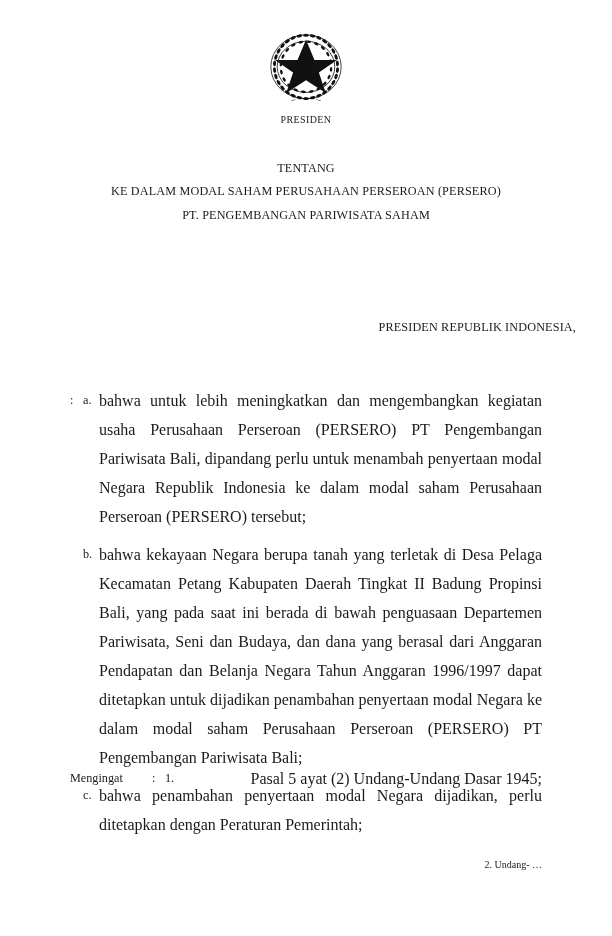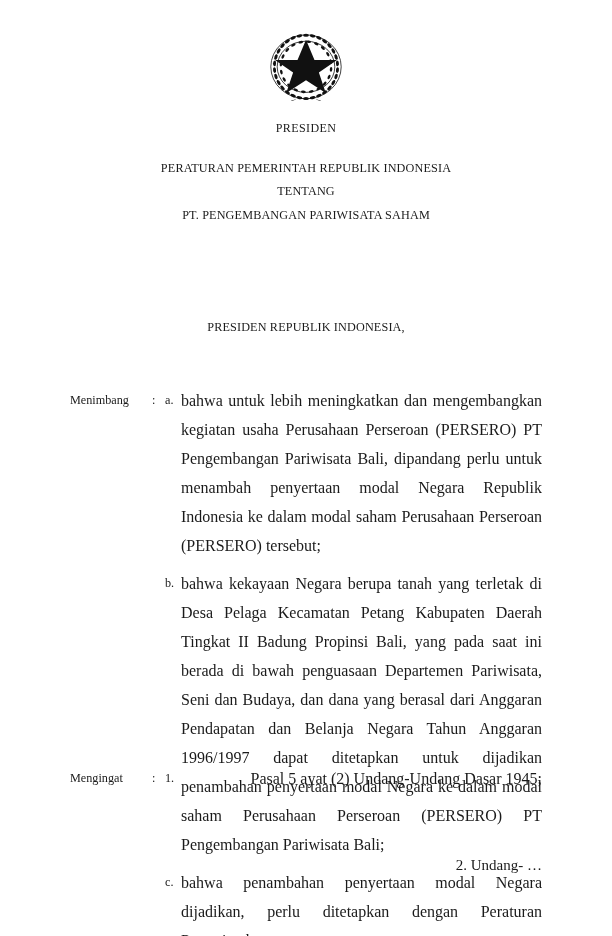--- a/index.html
+++ b/index.html
@@ -24,22 +24,22 @@
     width: 612px;
     text-align: center;
   }
   .emblem-mark {
     width: 96px;
     height: 80px;
     margin: 0 auto;
     display: block;
   }
   .emblem-caption {
-    margin-top: 12px;
-    font-size: 12px;
+    margin-top: 4px;
+    font-size: 10px;
     line-height: 12px;
     letter-spacing: 0.4px;
     color: #1a1a1a;
   }
   .emblem-caption div { white-space: nowrap; }
 
   
   .title-block {
     position: absolute;
     left: 36px;
@@ -52,21 +52,21 @@
     line-height: 23.4px;
     letter-spacing: 0.15px;
     white-space: nowrap;
   }
 
   .enacting-line {
     position: absolute;
     left: 36px;
     top: 317px;
     width: 540px;
-    text-align: center;
+    text-align: right;
     font-size: 12.2px;
     line-height: 20px;
     letter-spacing: 0.15px;
   }
 
   
   .clause-section {
     position: absolute;
     left: 70px;
     width: 472px;
@@ -117,21 +117,21 @@
 
   
   .page-footer {
     position: absolute;
     left: 36px;
     top: 855px;
     width: 540px;
     text-align: right;
     padding-right: 34px;
     box-sizing: border-box;
-    font-size: 15px;
+    font-size: 10px;
     line-height: 20px;
   }
 </style>
 </head>
 <body>
 
 <div class="emblem-block">
   <svg class="emblem-mark" viewBox="0 0 120 100" aria-hidden="true">
     <g fill="#111111">
 
@@ -202,30 +202,29 @@
 
       <polygon points="60,18 70.6,50.6 98.8,50.6 76.1,70.8 84.7,103.4 60,83.2 35.3,103.4 43.9,70.8 21.2,50.6 49.4,50.6" transform="translate(0,-9) scale(1 0.78) translate(0,9)"></polygon>
     </g>
   </svg>
   <div class="emblem-caption">
     <div>PRESIDEN</div>
   </div>
 </div>
 
 <div class="title-block">
-  <div class="title-line">PERATURAN PEMERINTAH REPUBLIK INDONESIA</div>
   <div class="title-line">TENTANG</div>
+  <div class="title-line">KE DALAM MODAL SAHAM PERUSAHAAN PERSEROAN (PERSERO)</div>
   <div class="title-line">PT. PENGEMBANGAN PARIWISATA SAHAM</div>
 </div>
 
 <div class="enacting-line">PRESIDEN REPUBLIK INDONESIA,</div>
 
 <div class="clause-section" id="menimbang-section">
   <div class="clause-row">
-    <div class="clause-label">Menimbang</div>
     <div class="clause-colon">:</div>
     <div class="clause-items">
       <div class="clause-item">
         <div class="item-marker">a.</div>
         <div class="item-text">bahwa untuk lebih meningkatkan dan mengembangkan kegiatan usaha Perusahaan Perseroan (PERSERO) PT Pengembangan Pariwisata Bali, dipandang perlu untuk menambah penyertaan modal Negara Republik Indonesia ke dalam modal saham Perusahaan Perseroan (PERSERO) tersebut;</div>
       </div>
       <div class="clause-item">
         <div class="item-marker">b.</div>
         <div class="item-text">bahwa kekayaan Negara berupa tanah yang terletak di Desa Pelaga Kecamatan Petang Kabupaten Daerah Tingkat II Badung Propinsi Bali, yang pada saat ini berada di bawah penguasaan Departemen Pariwisata, Seni dan Budaya, dan dana yang berasal dari Anggaran Pendapatan dan Belanja Negara Tahun Anggaran 1996/1997 dapat ditetapkan untuk dijadikan penambahan penyertaan modal Negara ke dalam modal saham Perusahaan Perseroan (PERSERO) PT Pengembangan Pariwisata Bali;</div>
       </div>

